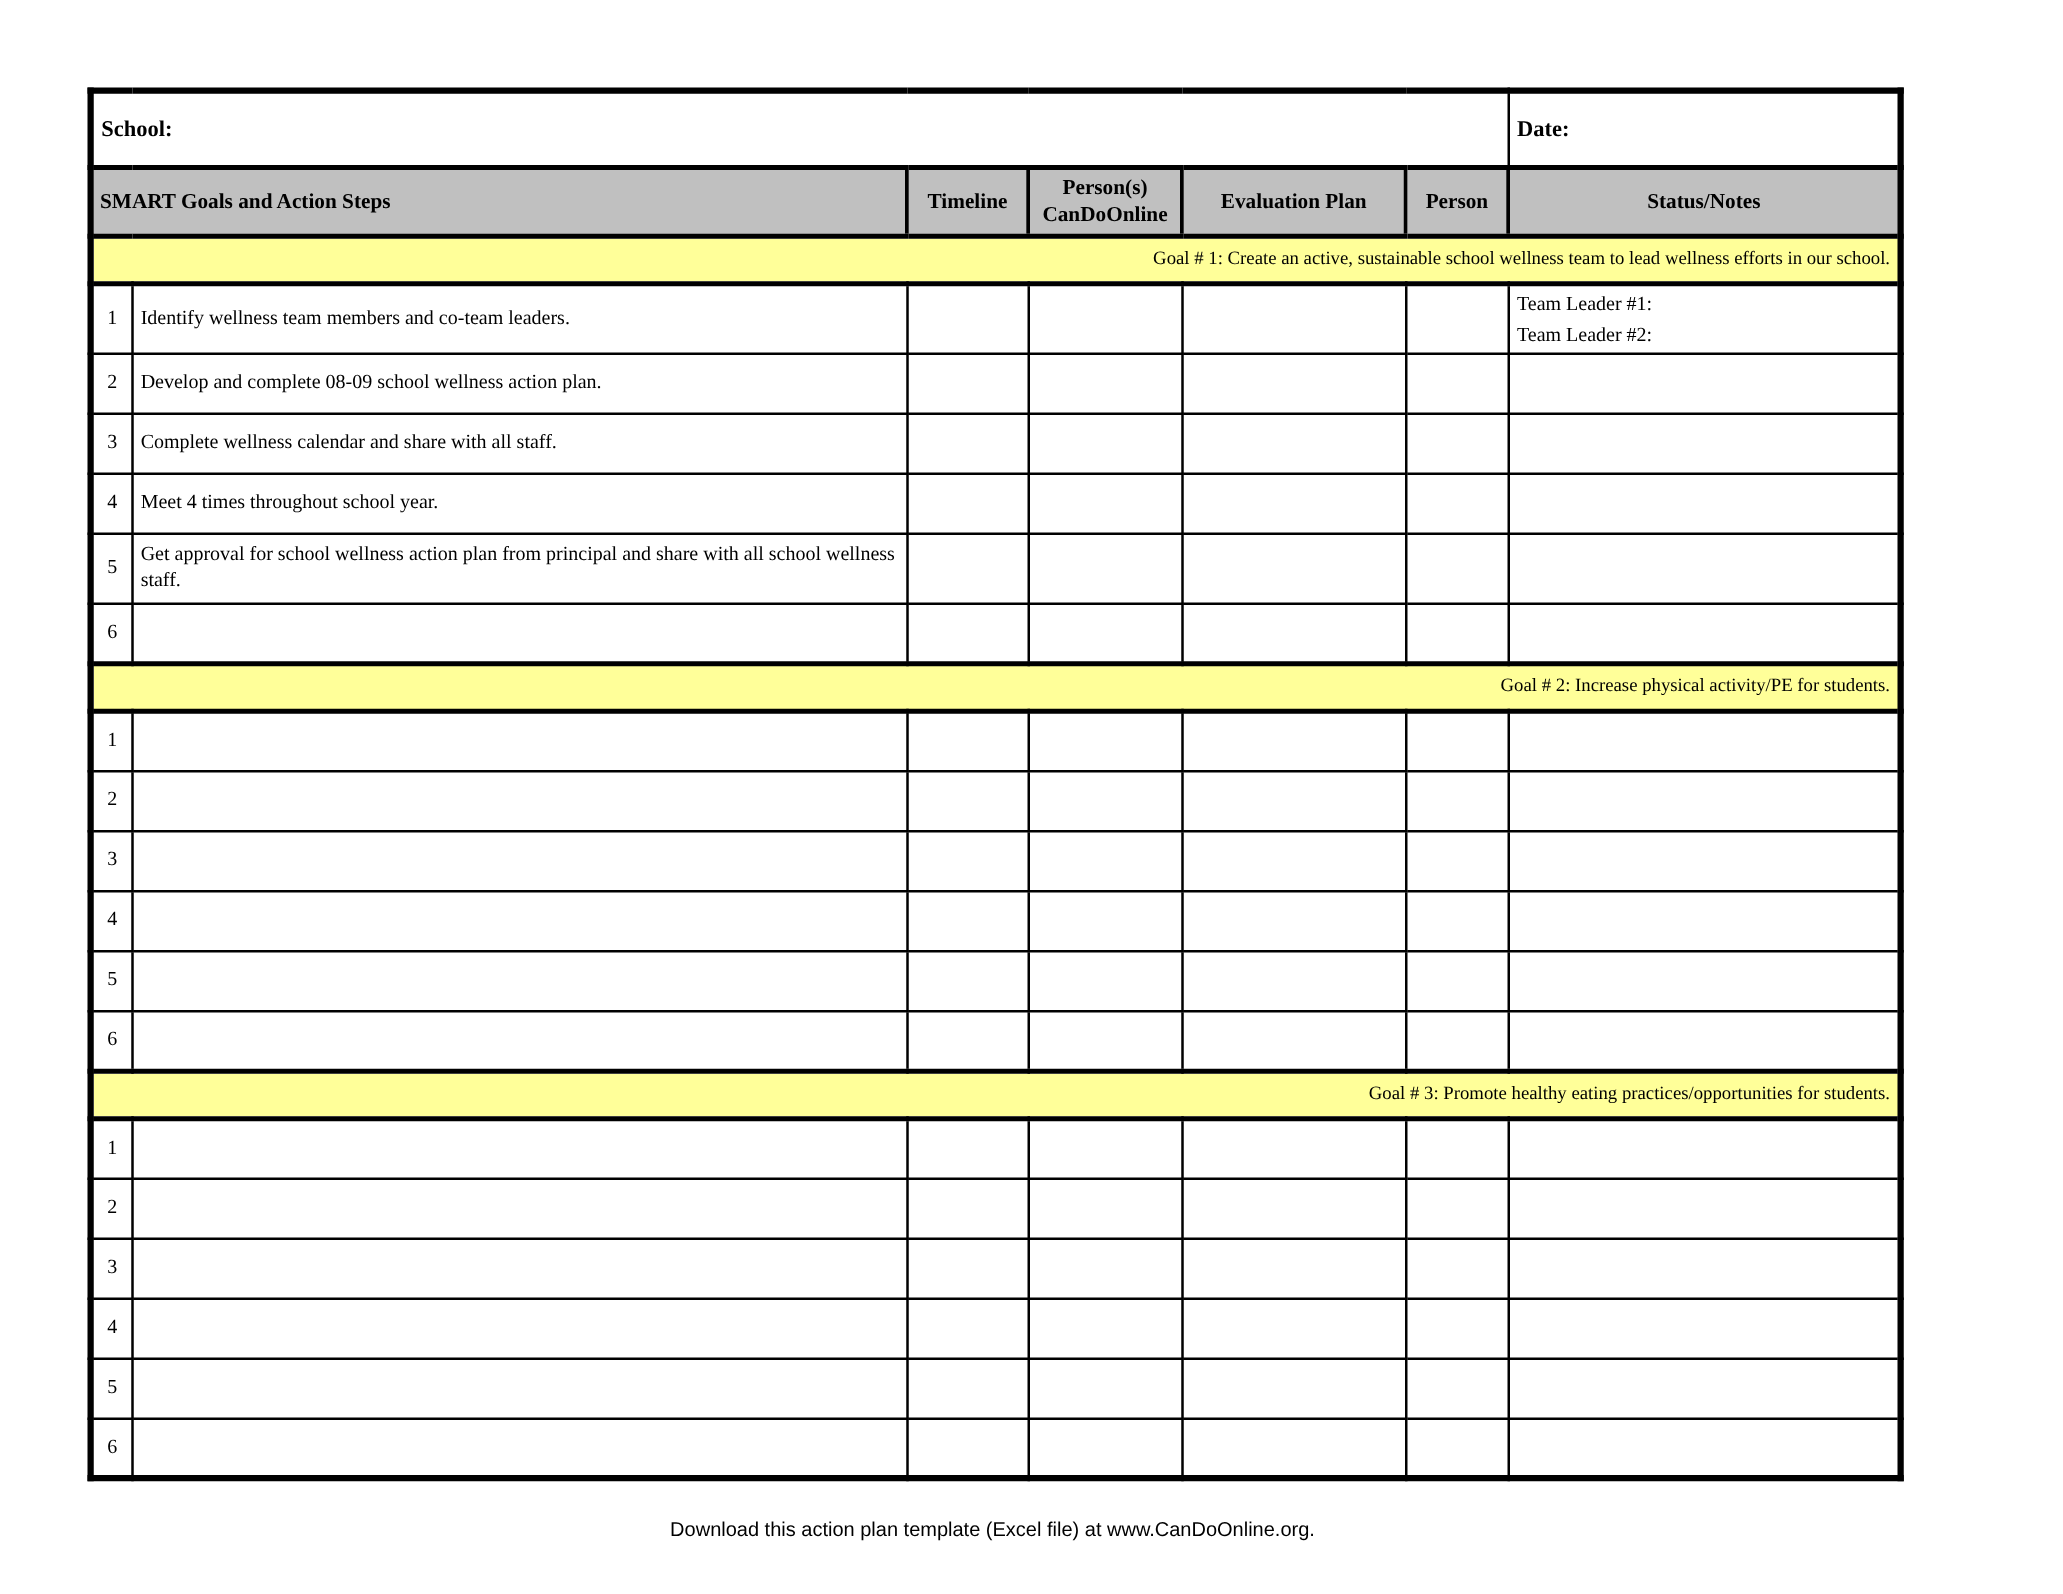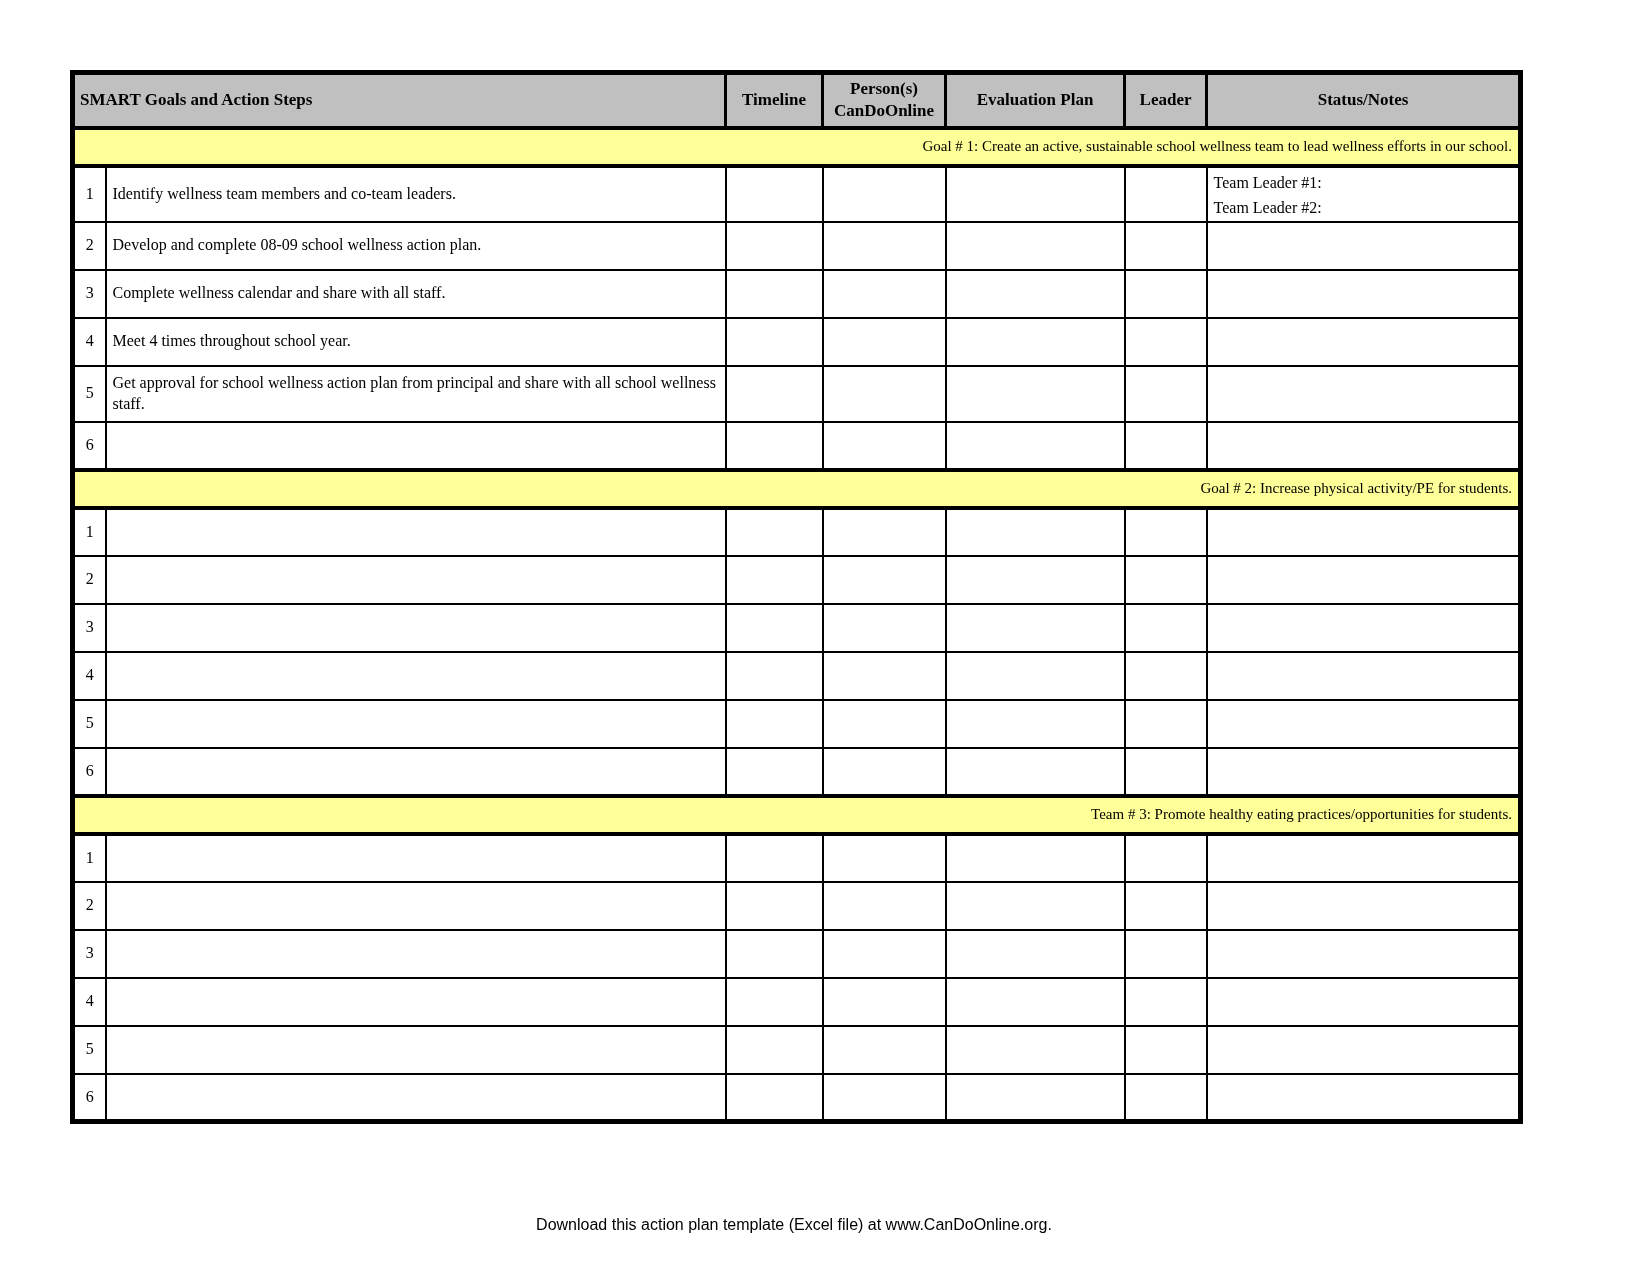--- a/index.html
+++ b/index.html
@@ -109,27 +109,31 @@
       <col style="width:33px">
         <col style="width:620px">
         <col style="width:97px">
       <col style="width:123px">
         <col style="width:179px">
         <col style="width:82px">
       <col style="width:314px">
     </colgroup>
 
     <tbody>
+        <tr class="school-row h-school">
+      <td colspan="6">School:</td>
+      <td>Date:</td>
+    </tr>
 
     <tr class="header-row h-head">
       <td colspan="2" class="h-smart">SMART Goals and Action Steps</td>
       <td>Timeline</td>
       <td>Person(s) CanDoOnline</td>
       <td>Evaluation Plan</td>
-      <td>Leader</td>
+      <td>Person</td>
       <td>Status/Notes</td>
     </tr>
 
     <tr class="goal-row h-goal">
       <td colspan="7">Goal # 1: Create an active, sustainable school wellness team to lead wellness efforts in our school.</td>
     </tr>
 
     <tr class="h-step-a">
       <td class="row-num">1</td>
       <td class="step-text">Identify wellness team members and co-team leaders.</td>
@@ -239,21 +243,21 @@
       <td class="row-num">6</td>
       <td class="step-text"></td>
       <td></td>
       <td></td>
       <td></td>
       <td></td>
       <td class="status-cell"></td>
     </tr>
 
     <tr class="goal-row h-goal">
-      <td colspan="7">Team # 3: Promote healthy eating practices/opportunities for students.</td>
+      <td colspan="7">Goal # 3: Promote healthy eating practices/opportunities for students.</td>
     </tr>
 
     <tr class="h-step">
       <td class="row-num">1</td>
       <td class="step-text"></td>
       <td></td>
       <td></td>
       <td></td>
       <td></td>
       <td class="status-cell"></td>

